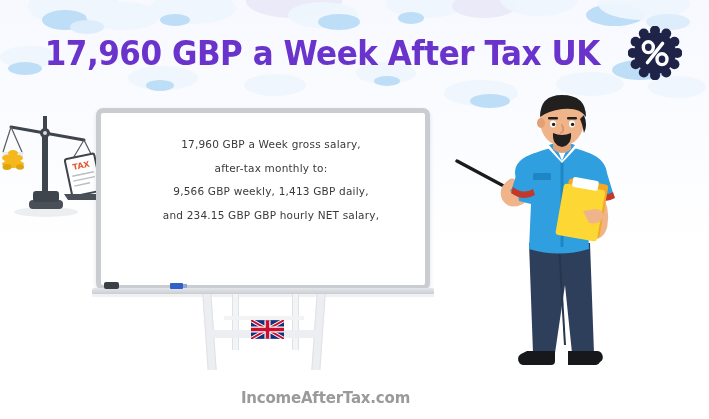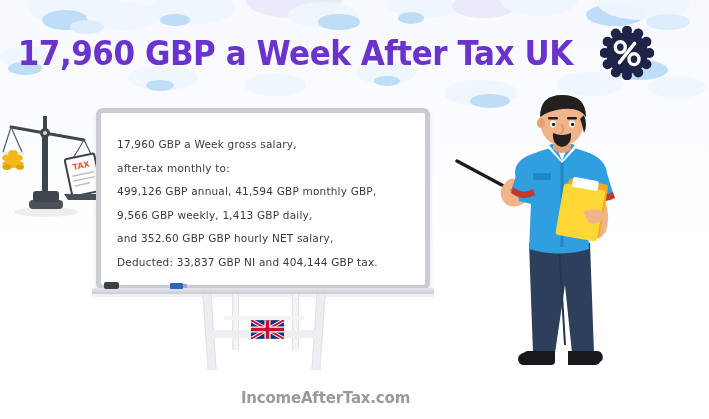--- a/index.html
+++ b/index.html
@@ -37,20 +37,21 @@
 
   
   .title-row {
     position: absolute;
     left: 0;
     top: 22px;
     width: 709px;
     height: 62px;
     display: flex;
     align-items: center;
+    justify-content: center;
     gap: 10px;
   }
   .title {
     font-family: "DejaVu Sans", sans-serif;
     font-weight: bold;
     font-size: 33px;
     letter-spacing: -0.5px;
     color: #6a33cc;
     white-space: nowrap;
     transform: scaleX(.94);
@@ -75,20 +76,21 @@
     border: 5px solid #c9ccd1;
     border-radius: 7px;
     box-sizing: border-box;
     box-shadow: 0 2px 4px rgba(80,90,110,.16);
   }
   .board-inner {
     position: absolute;
     inset: 0;
     padding: 20px 0 0 16px;
     box-sizing: border-box;
+    text-align: center;
   }
   .bline {
     font-family: "DejaVu Sans", sans-serif;
     font-size: 10.5px;
     color: #3a3a3a;
     line-height: 23.5px;
     white-space: nowrap;
     letter-spacing: .2px;
   }
   
@@ -298,24 +300,22 @@
         </g>
       </g>
       <path d="M62 82 L100 82 L96 88 L66 88 Z" fill="#4a5058"></path>
     </svg>
   </div>
 
   <div class="board">
     <div class="board-inner">
       <div class="bline">17,960 GBP a Week gross salary,</div>
       <div class="bline">after-tax monthly to:</div>
-      <div class="bline">499,126 GBP annual, 41,594 GBP monthly GBP,</div>
       <div class="bline">9,566 GBP weekly, 1,413 GBP daily,</div>
-      <div class="bline">and 352.60 GBP GBP hourly NET salary,</div>
-      <div class="bline">Deducted: 33,837 GBP NI and 404,144 GBP tax.</div>
+      <div class="bline">and 234.15 GBP GBP hourly NET salary,</div>
     </div>
   </div>
 
   <div class="tray"></div>
   <div class="tray-shadow"></div>
   <div class="eraser"></div>
   <div class="marker"></div>
 
   <div class="leg leg-l"></div>
   <div class="leg leg-r"></div>

